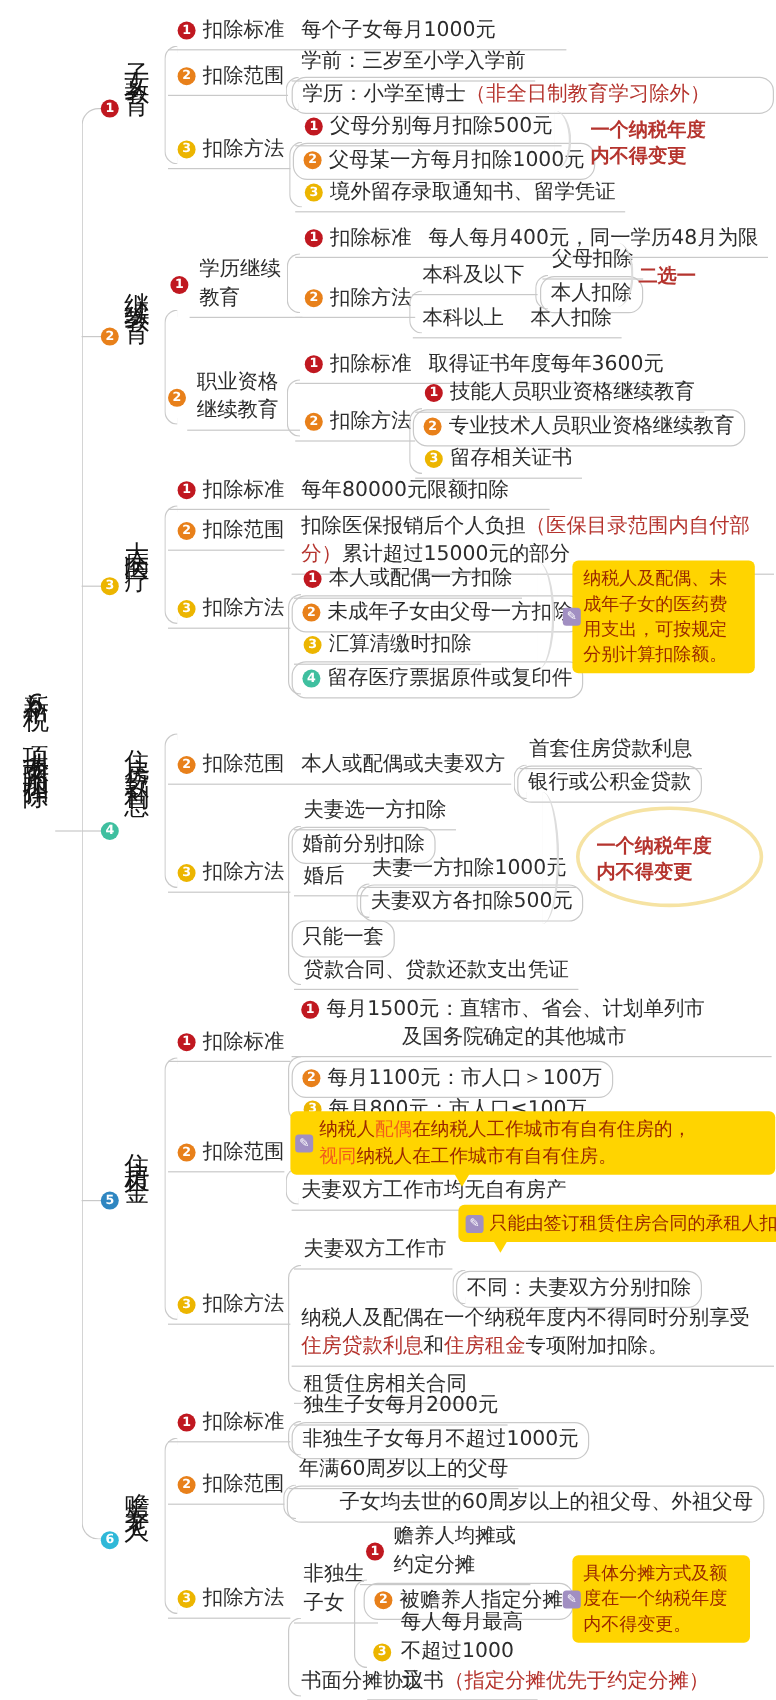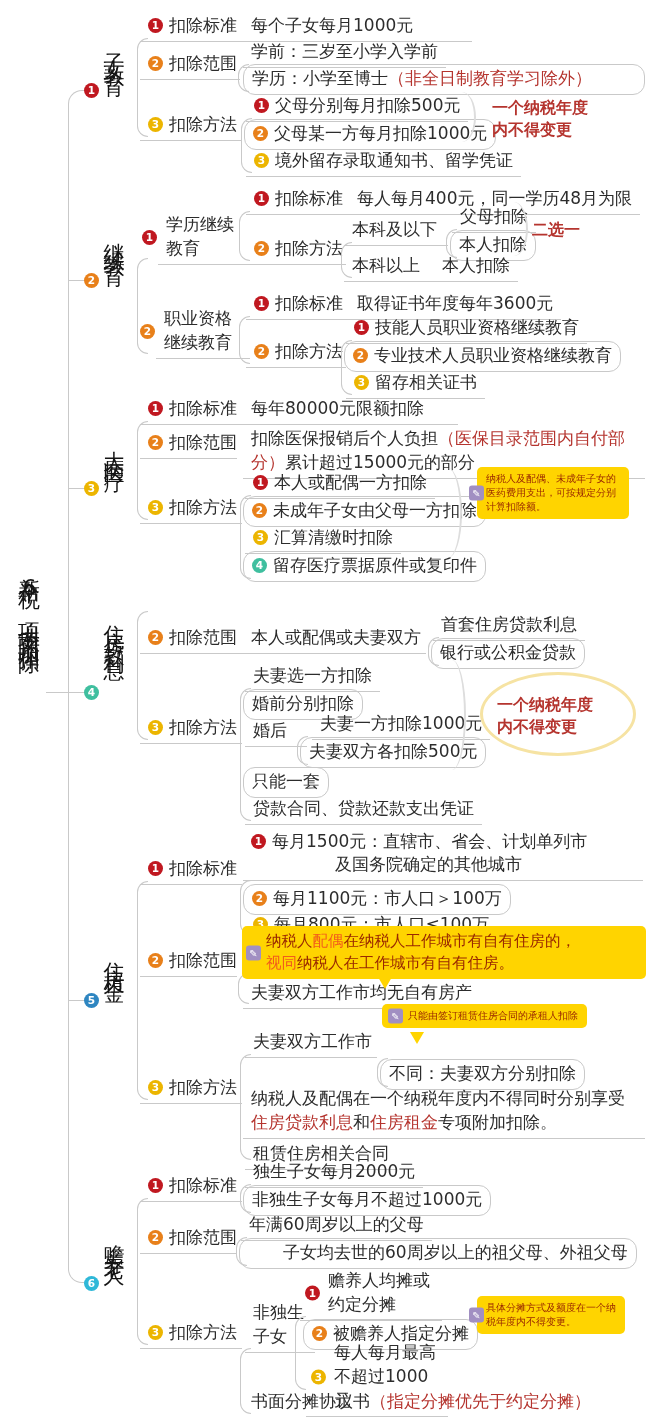--- a/index.html
+++ b/index.html
@@ -21,21 +21,21 @@
   .c4{background:#3fbf9f}.c5{background:#2e86c1}.c6{background:#2fb8d8}
   .br{position:absolute;width:11px;border-left:1.5px solid var(--line);border-top:1.5px solid var(--line);
       border-bottom:1.5px solid var(--line);border-radius:12px 0 0 12px;}
   .stub{position:absolute;border-top:1.5px solid var(--line);height:0;}
   .trunk{position:absolute;left:68px;top:90px;width:30px;height:1193px;border-left:1.5px solid var(--line);
          border-top:1.5px solid var(--line);border-bottom:1.5px solid var(--line);border-radius:14px 0 0 14px;}
   .vlab{position:absolute;writing-mode:vertical-rl;text-orientation:upright;font-size:21px;
         letter-spacing:7px;color:#141414;font-weight:500;}
   .root{font-size:22px;letter-spacing:5px;}
   .note{position:absolute;background:var(--note);color:var(--notetext);border-radius:5px;
-        font-size:10px;line-height:1.4;padding:5px 9px;z-index:2;}
+        font-size:15px;line-height:1.4;padding:5px 9px;z-index:2;}
   .pencil{position:absolute;width:15px;height:15px;background:#a18fc2;border-radius:3px;color:#fff;
           font-size:10px;line-height:15px;text-align:center;z-index:3;}
   .pencil::before{content:"\270E";}
   .note .pencil{left:-8px;top:50%;transform:translateY(-50%);}
   .rednote{position:absolute;color:var(--red);font-weight:bold;font-size:16px;line-height:1.35;white-space:nowrap;z-index:2;}
   .red{color:var(--red);}
   .hl{color:var(--hl);}
   .brace{position:absolute;width:14px;border-right:2.5px solid #dddddd;
          border-radius:0 100% 100% 0 / 0 50% 50% 0;}
   .oval{position:absolute;border:3px solid #f6e3a3;border-radius:50%;z-index:1;}
@@ -182,21 +182,21 @@
   <div class="row u" style="left:433px;top:611px;">首套住房贷款利息</div>
   <div class="row bx" style="left:431px;top:638px;">银行或公积金贷款</div>
   <div class="row u" style="left:140px;top:714px;width:102px;">
     <span class="b c3">3</span><span>扣除方法</span>
   </div>
   <div class="br" style="left:240px;top:688px;height:133px;"></div>
   <div class="row bx" style="left:243px;top:689px;">婚前分别扣除</div>
   <div class="row u" style="left:245px;top:662px;">夫妻选一方扣除</div>
   <div class="row u" style="left:245px;top:717px;width:62px;">婚后</div>
   <div class="br" style="left:297px;top:736px;height:29px;"></div>
-  <div class="row u" style="left:302px;top:710px;margin-left:10px;">夫妻一方扣除1000元</div>
+  <div class="row u" style="left:302px;top:710px;">夫妻一方扣除1000元</div>
   <div class="row bx" style="left:300px;top:737px;">夫妻双方各扣除500元</div>
   <div class="row bx" style="left:243px;top:767px;">只能一套</div>
   <div class="row u" style="left:245px;top:795px;">贷款合同、贷款还款支出凭证</div>
   <div class="brace" style="left:452px;top:660px;height:110px;"></div>
   <div class="oval" style="left:480px;top:672px;width:156px;height:84px;"></div>
   <div class="rednote" style="left:497px;top:694px;">
     <div>一个纳税年度</div>
     <div>内不得变更</div>
   </div>
 

